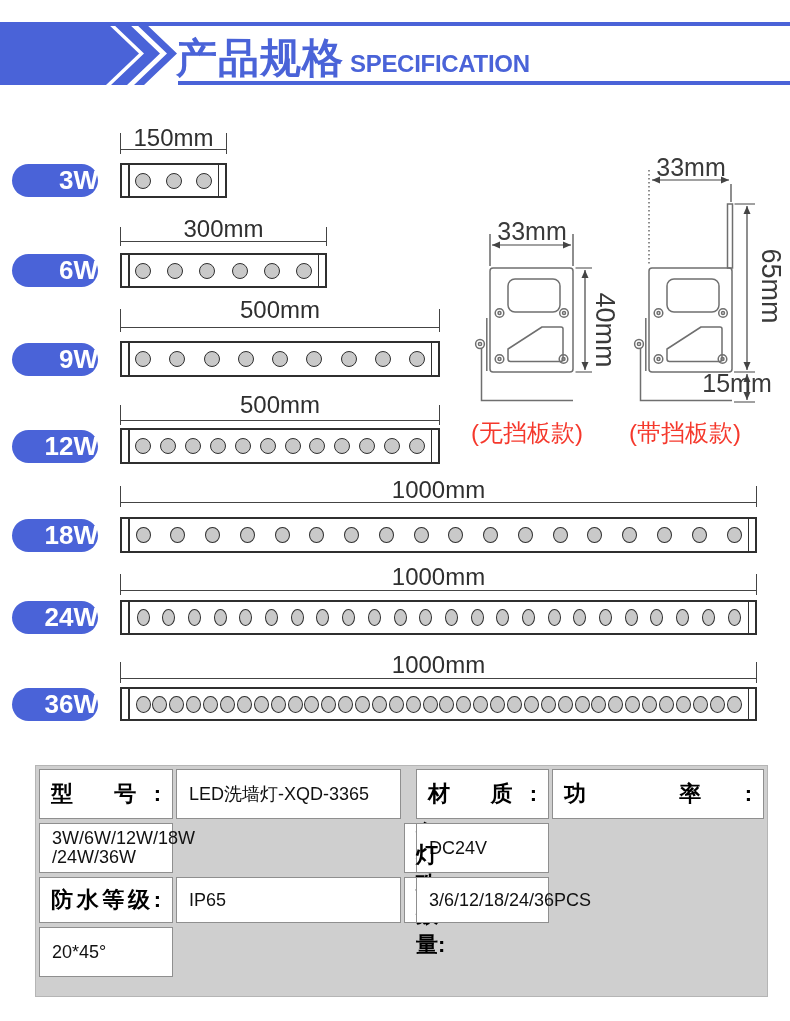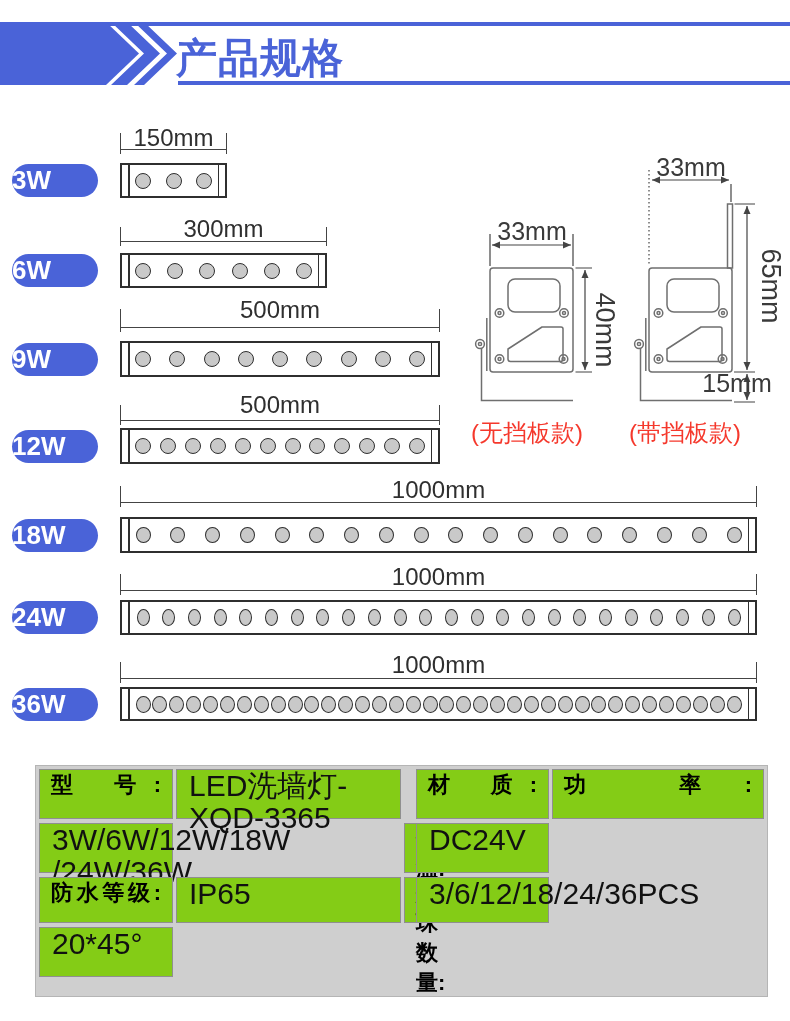--- a/index.html
+++ b/index.html
@@ -22,53 +22,54 @@
   #page-subtitle{position:absolute;left:350px;top:50px;font-size:24px;font-weight:bold;color:var(--blue);letter-spacing:-0.3px;white-space:nowrap;}
 
   
   .dim-label{position:absolute;text-align:center;font-size:24px;color:#2f2f2f;white-space:nowrap;}
   .dim-line{position:absolute;height:1px;background:var(--dim);}
   .dim-tick{position:absolute;width:1px;background:var(--dim);}
   .bar{position:absolute;background:#fff;border:2px solid var(--line);box-sizing:border-box;}
   .bar-cap{position:absolute;top:0;bottom:0;width:1.5px;background:var(--line);}
   .led-dot{position:absolute;box-sizing:border-box;background:var(--dotfill);border:1.5px solid var(--line);border-radius:50%;}
   .badge{position:absolute;left:12px;width:86px;height:33px;background:var(--blue);border-radius:17px;
-         color:#fff;font-size:26px;font-weight:bold;text-align:left;line-height:33px;}
+         color:#fff;font-size:26px;font-weight:bold;text-align:right;line-height:33px;}
 
   
   #side-views{position:absolute;left:440px;top:140px;}
   .fixline{stroke:#6f6f6f;stroke-width:1.5;fill:none;}
   .dimline{stroke:var(--dim);stroke-width:1.2;fill:none;}
   .dimtxt{fill:#3a3a3a;font-size:25px;}
   .dimtxt-rot{fill:#3a3a3a;font-size:27px;}
   .caption{fill:var(--red);font-size:24px;}
 
   
   #spec-table{position:absolute;left:35px;top:765px;width:733px;height:232px;background:var(--tablebg);
               border:1px solid #b5b5b5;box-sizing:border-box;display:grid;
               grid-template-columns:134px 225px 9px 133px 1fr;
               grid-template-rows:50px 50px 46px 50px;
               column-gap:3px;row-gap:4px;padding:3px;align-content:start;}
-  .t-cell{background:#84cc16;border:1px solid var(--cellborder);display:flex;box-sizing:border-box;}
+  .t-cell{background:#ffffff;border:1px solid var(--cellborder);display:flex;align-items:center;box-sizing:border-box;}
   .t-gap{background:transparent;border:none;}
   .t-label{font-weight:bold;font-size:22px;padding:0 11px;}
   .t-label .jst{width:100%;text-align:justify;text-align-last:justify;}
-  .t-value{font-size:30px;padding-left:12px;white-space:pre-line;line-height:1.05;color:#111;}
+  .t-value{font-size:18px;padding-left:12px;white-space:pre-line;line-height:1.05;color:#111;}
 </style>
 </head>
 <body>
 
 <div id="page">
 
   <div class="hline" id="hline-top"></div>
   <div class="hline" id="hline-bottom"></div>
   <div class="hband" id="arrow-block"></div>
   <div class="hband" id="chev1"></div>
   <div class="hband" id="chev2"></div>
   <div id="page-title">产品规格</div>
+  <div id="page-subtitle">SPECIFICATION</div>
 
   <div id="diagram">
       <div class="dim-label" style="left: 120px; top: 124px; width: 107px;">150mm</div>
       <div class="dim-line" style="left: 120px; top: 149px; width: 107px;"></div>
       <div class="dim-tick" style="left: 120px; top: 133px; height: 21px;"></div>
       <div class="dim-tick" style="left: 226px; top: 133px; height: 21px;"></div>
       <div class="bar" style="left: 120px; top: 163px; width: 107px; height: 35px;">
         <div class="bar-cap" style="left: 6px;"></div>
         <div class="bar-cap" style="right: 6px;"></div>
         <div class="led-dot" style="width: 16px; height: 16px; left: 13px; top: 7.5px;"></div>

